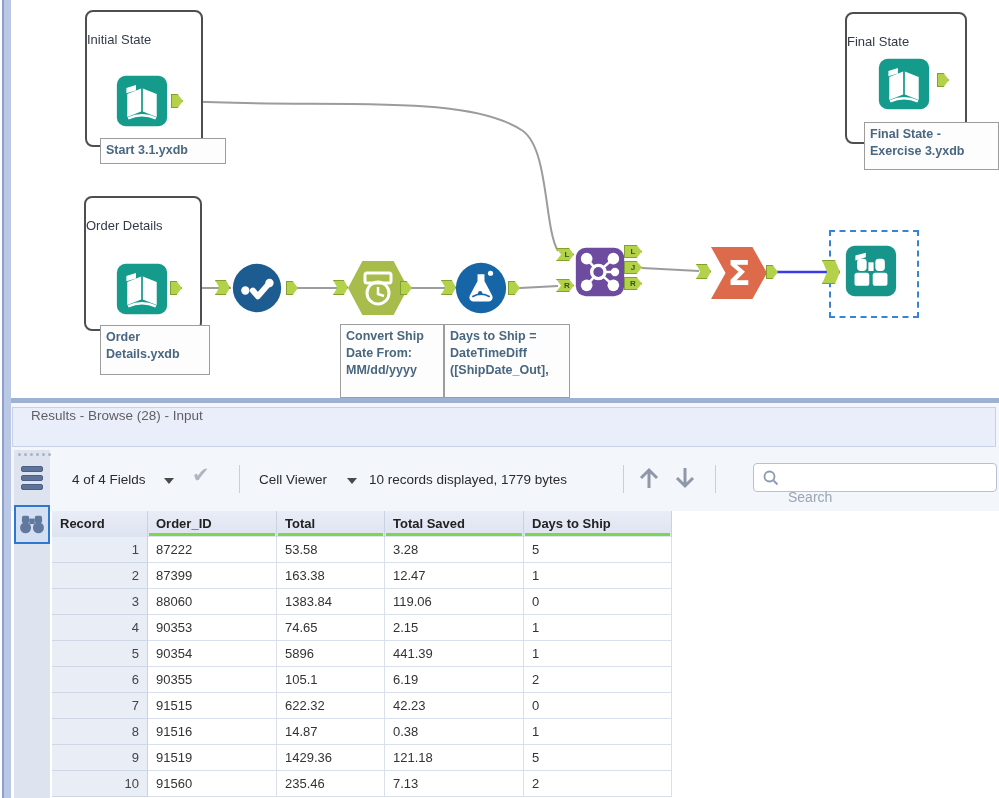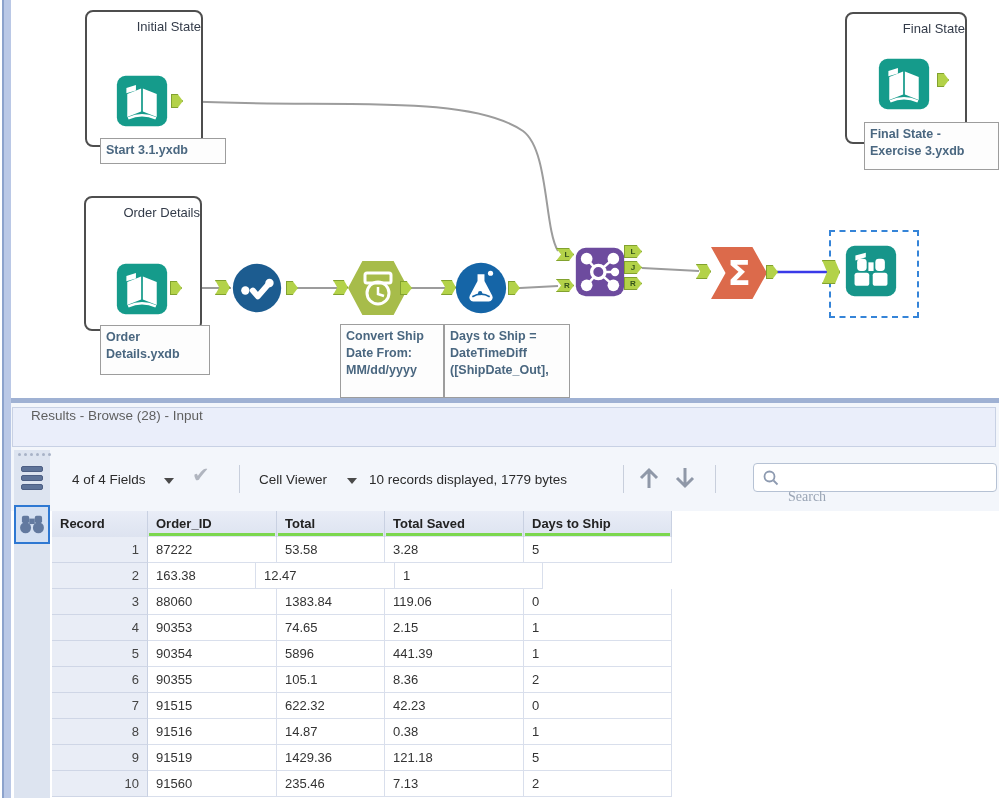--- a/index.html
+++ b/index.html
@@ -5,21 +5,21 @@
   html,body{margin:0;padding:0;background:#fff;}
   .screen{position:relative;width:999px;height:798px;background:#fff;overflow:hidden;
           font-family:"Liberation Sans","DejaVu Sans",sans-serif;}
   
   .edge-rail{position:absolute;left:2px;top:0;width:7px;height:798px;background:#bac8e6;
              border-left:2px solid #8ca2cc;border-right:1px solid #dce3f2;}
   
   .canvas{position:absolute;left:11px;top:0;width:988px;height:398px;background:#fff;}
   .wires{position:absolute;left:0;top:0;pointer-events:none;}
   .container-box{position:absolute;border:2px solid #4e4e4e;border-radius:8px;background:#fff;
-                 text-align:right;font-size:13px;color:#333b49;padding-top:7px;box-sizing:border-box;}
+                 text-align:left;font-size:13px;color:#333b49;padding-top:20px;box-sizing:border-box;}
   .tool{position:absolute;}
   .annotation{position:absolute;background:#fdfdfd;border:1px solid #9d9d9d;color:#4a6780;
               font-weight:bold;font-size:12.5px;line-height:17px;padding:3px 5px;white-space:pre-line;
               box-sizing:border-box;}
   .nub{position:absolute;width:12px;height:14px;background:#b3d249;border:1px solid #82a22f;
        clip-path:polygon(0 0,55% 0,100% 50%,55% 100%,0 100%);box-sizing:border-box;}
   .pennant{position:absolute;width:15px;height:15px;background:#b3d249;border:1px solid #82a22f;
        clip-path:polygon(0 0,72% 0,100% 50%,72% 100%,0 100%,28% 50%);box-sizing:border-box;}
   .jtab{position:absolute;width:18px;height:13px;background:#b3d249;border:1px solid #82a22f;
         font-size:8px;font-weight:bold;color:#33511a;text-align:center;line-height:12px;
@@ -49,21 +49,21 @@
              border:2px solid #2e78d2;box-sizing:border-box;display:flex;align-items:center;justify-content:center;}
   .tb-text{position:absolute;top:69px;font-size:13.5px;color:#2b2b2b;}
   .caret{position:absolute;top:75px;width:0;height:0;border-left:5px solid transparent;
          border-right:5px solid transparent;border-top:6px solid #4a4a4a;}
   .vsep{position:absolute;top:62px;width:1px;height:28px;background:#c8cfdc;}
   .check-glyph{position:absolute;top:60px;font-size:21px;color:#b0b5bf;font-weight:bold;}
   .arrow-btn{position:absolute;top:61px;}
   .searchbox{position:absolute;left:742px;top:60px;width:244px;height:29px;background:#fff;
              border:1px solid #b6c2d4;border-radius:4px;box-sizing:border-box;display:flex;align-items:center;}
   .searchbox input{border:none;outline:none;flex:1;font-size:14px;color:#4d7c0f;background:transparent;
-             font-family:Liberation Serif, serif;margin-top:38px;}
+             font-family:Liberation Sans, sans-serif;margin-top:38px;}
   .searchbox input::placeholder{color:#9aa5b5;}
   .mag{margin:0 7px 0 9px;}
   
   .grid{position:absolute;left:41px;top:108px;width:620px;}
   .thead{display:flex;}
   .hcell{background:linear-gradient(#e9edf7,#dde3f0);font-weight:bold;font-size:13px;color:#222;
          padding:5px 0 2px 8px;box-sizing:border-box;border-right:1px solid #c9d1e2;position:relative;height:26px;}
   .hcell.q::after{content:"";position:absolute;left:1px;right:1px;bottom:1px;height:3px;background:#7cd74e;}
   .trow{display:flex;height:26px;}
   .tcell{font-size:13px;color:#333;box-sizing:border-box;border-right:1px solid #d9dfec;
@@ -284,20 +284,21 @@
       <div>
           <div class="trow">
             <div class="tcell c0">1</div>
             <div class="tcell c1">87222</div>
             <div class="tcell c2">53.58</div>
             <div class="tcell c3">3.28</div>
             <div class="tcell c4">5</div>
           </div>
           <div class="trow">
             <div class="tcell c0">2</div>
+            <div class="tcell c1">87399</div>
             <div class="tcell c2">163.38</div>
             <div class="tcell c3">12.47</div>
             <div class="tcell c4">1</div>
           </div>
           <div class="trow">
             <div class="tcell c0">3</div>
             <div class="tcell c1">88060</div>
             <div class="tcell c2">1383.84</div>
             <div class="tcell c3">119.06</div>
             <div class="tcell c4">0</div>
@@ -313,21 +314,21 @@
             <div class="tcell c0">5</div>
             <div class="tcell c1">90354</div>
             <div class="tcell c2">5896</div>
             <div class="tcell c3">441.39</div>
             <div class="tcell c4">1</div>
           </div>
           <div class="trow">
             <div class="tcell c0">6</div>
             <div class="tcell c1">90355</div>
             <div class="tcell c2">105.1</div>
-            <div class="tcell c3">8.36</div>
+            <div class="tcell c3">6.19</div>
             <div class="tcell c4">2</div>
           </div>
           <div class="trow">
             <div class="tcell c0">7</div>
             <div class="tcell c1">91515</div>
             <div class="tcell c2">622.32</div>
             <div class="tcell c3">42.23</div>
             <div class="tcell c4">0</div>
           </div>
           <div class="trow">

